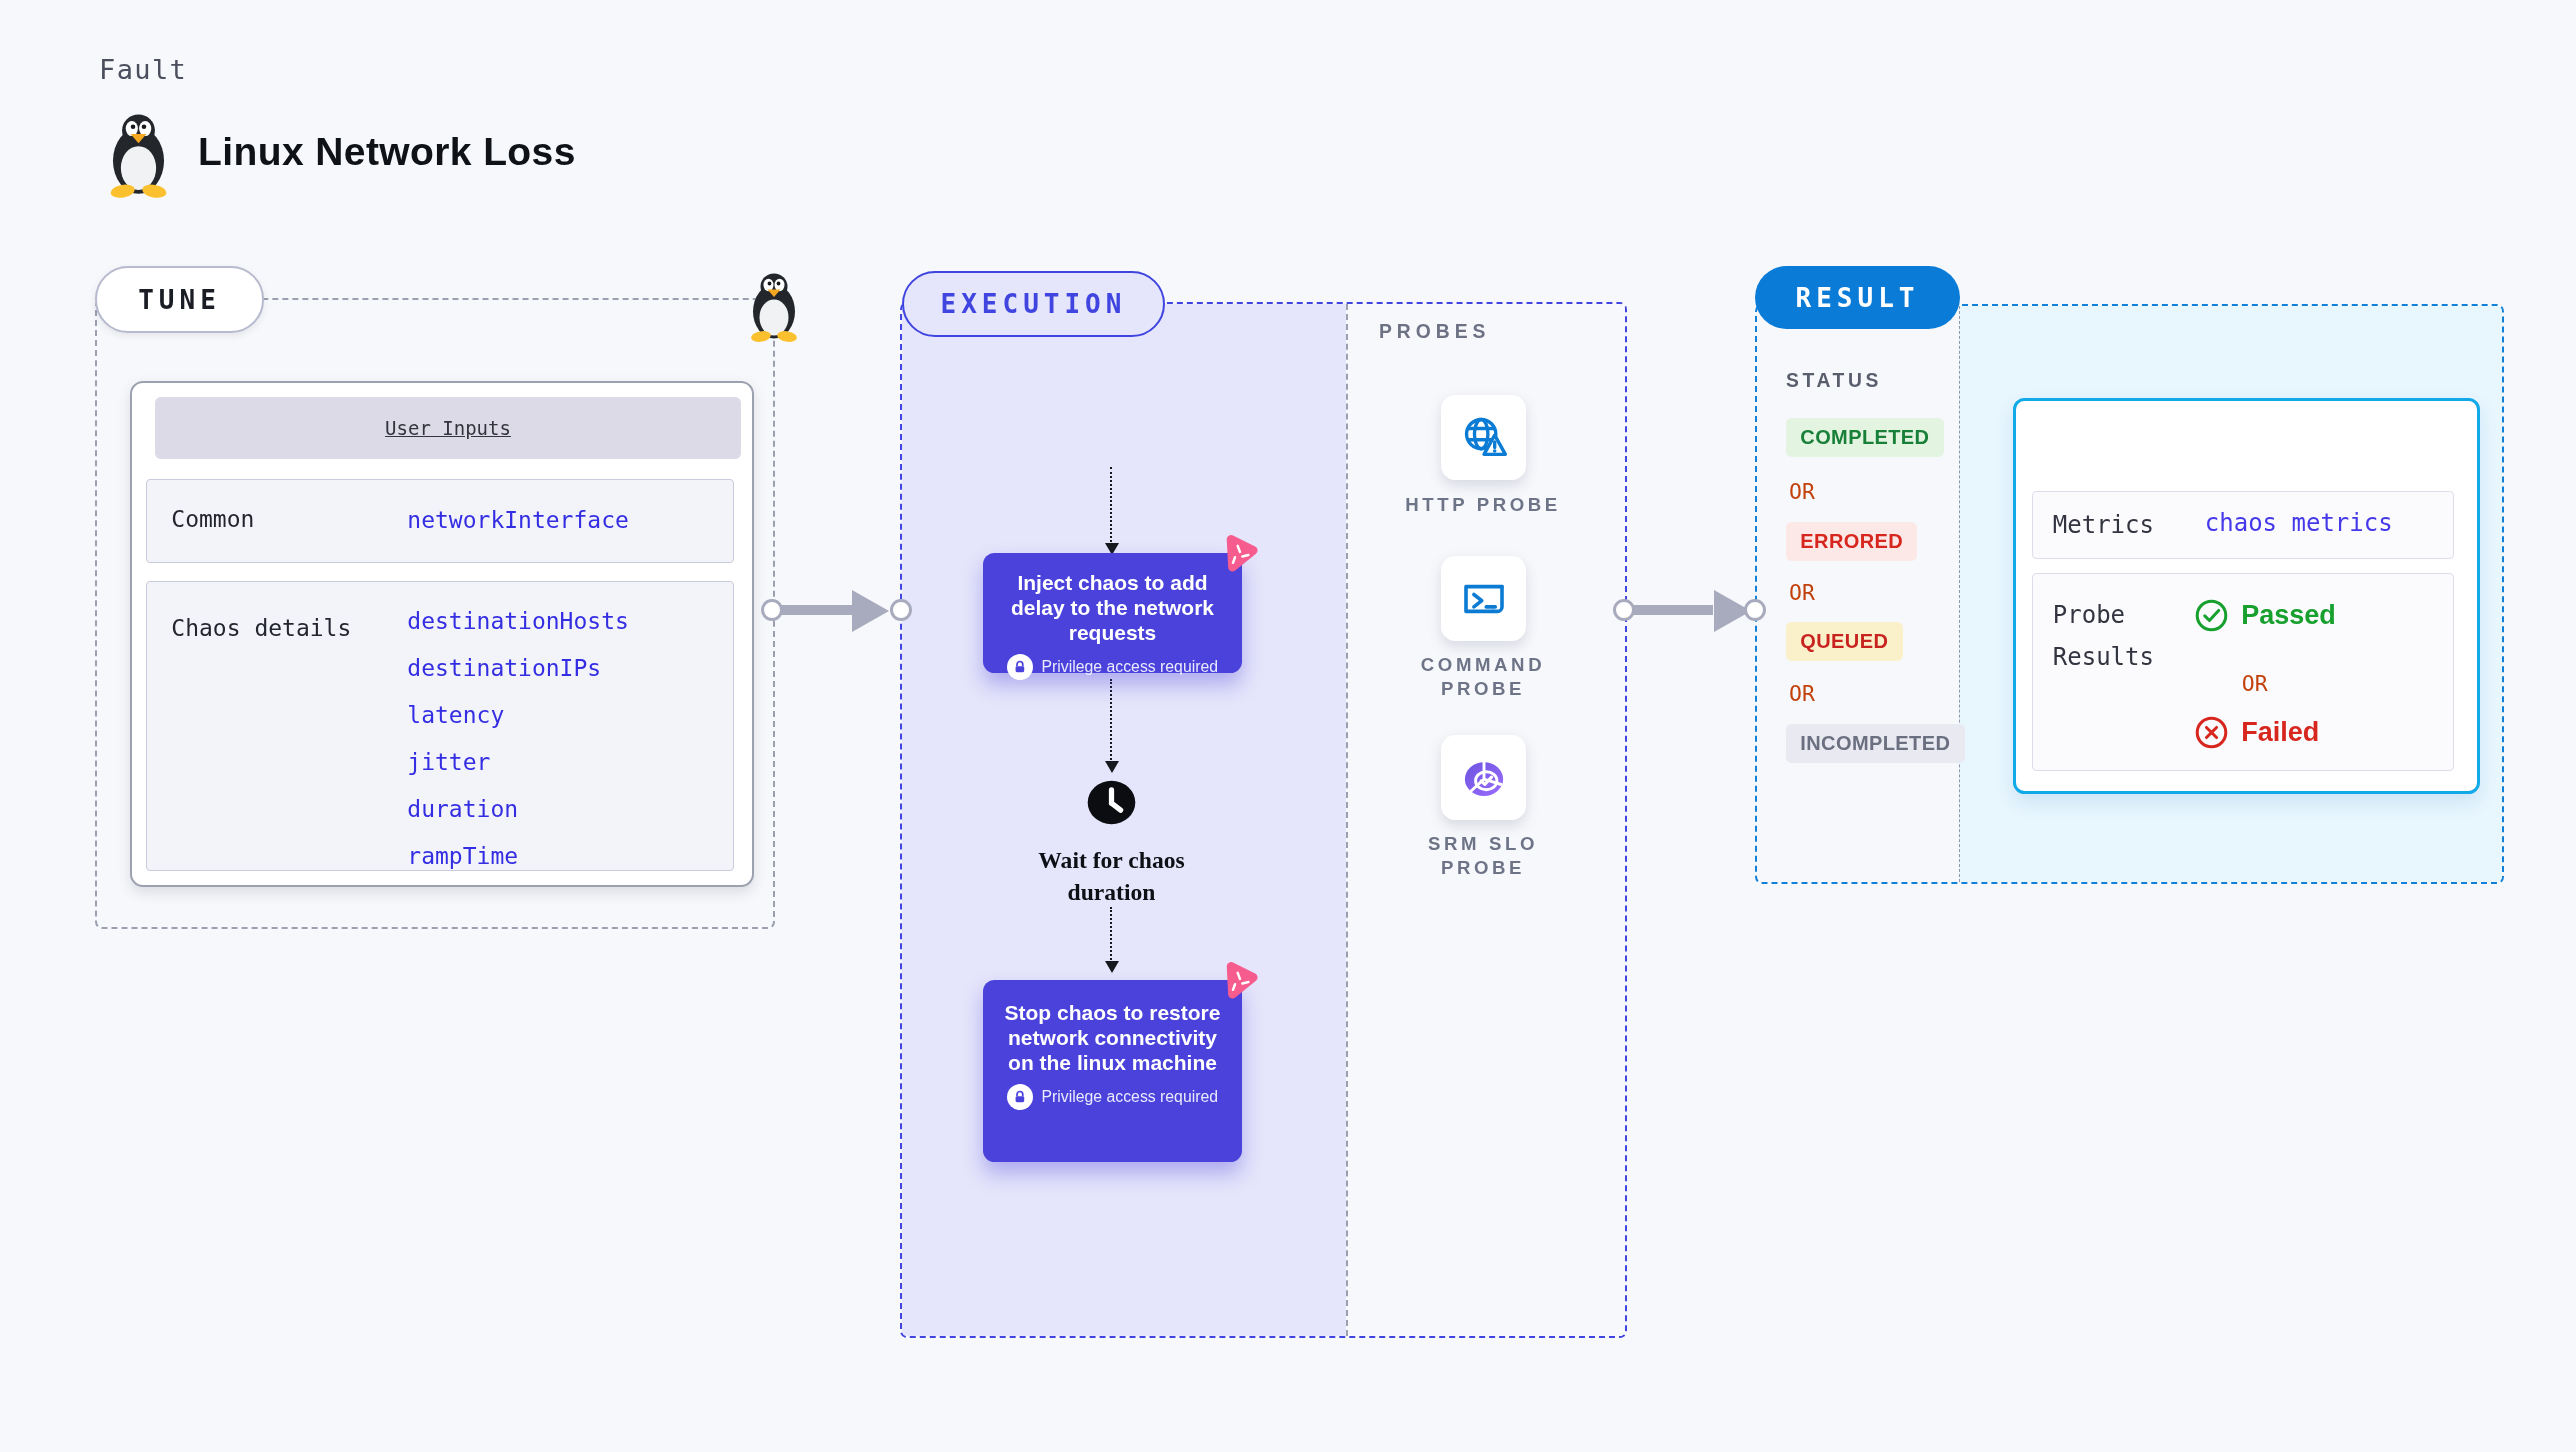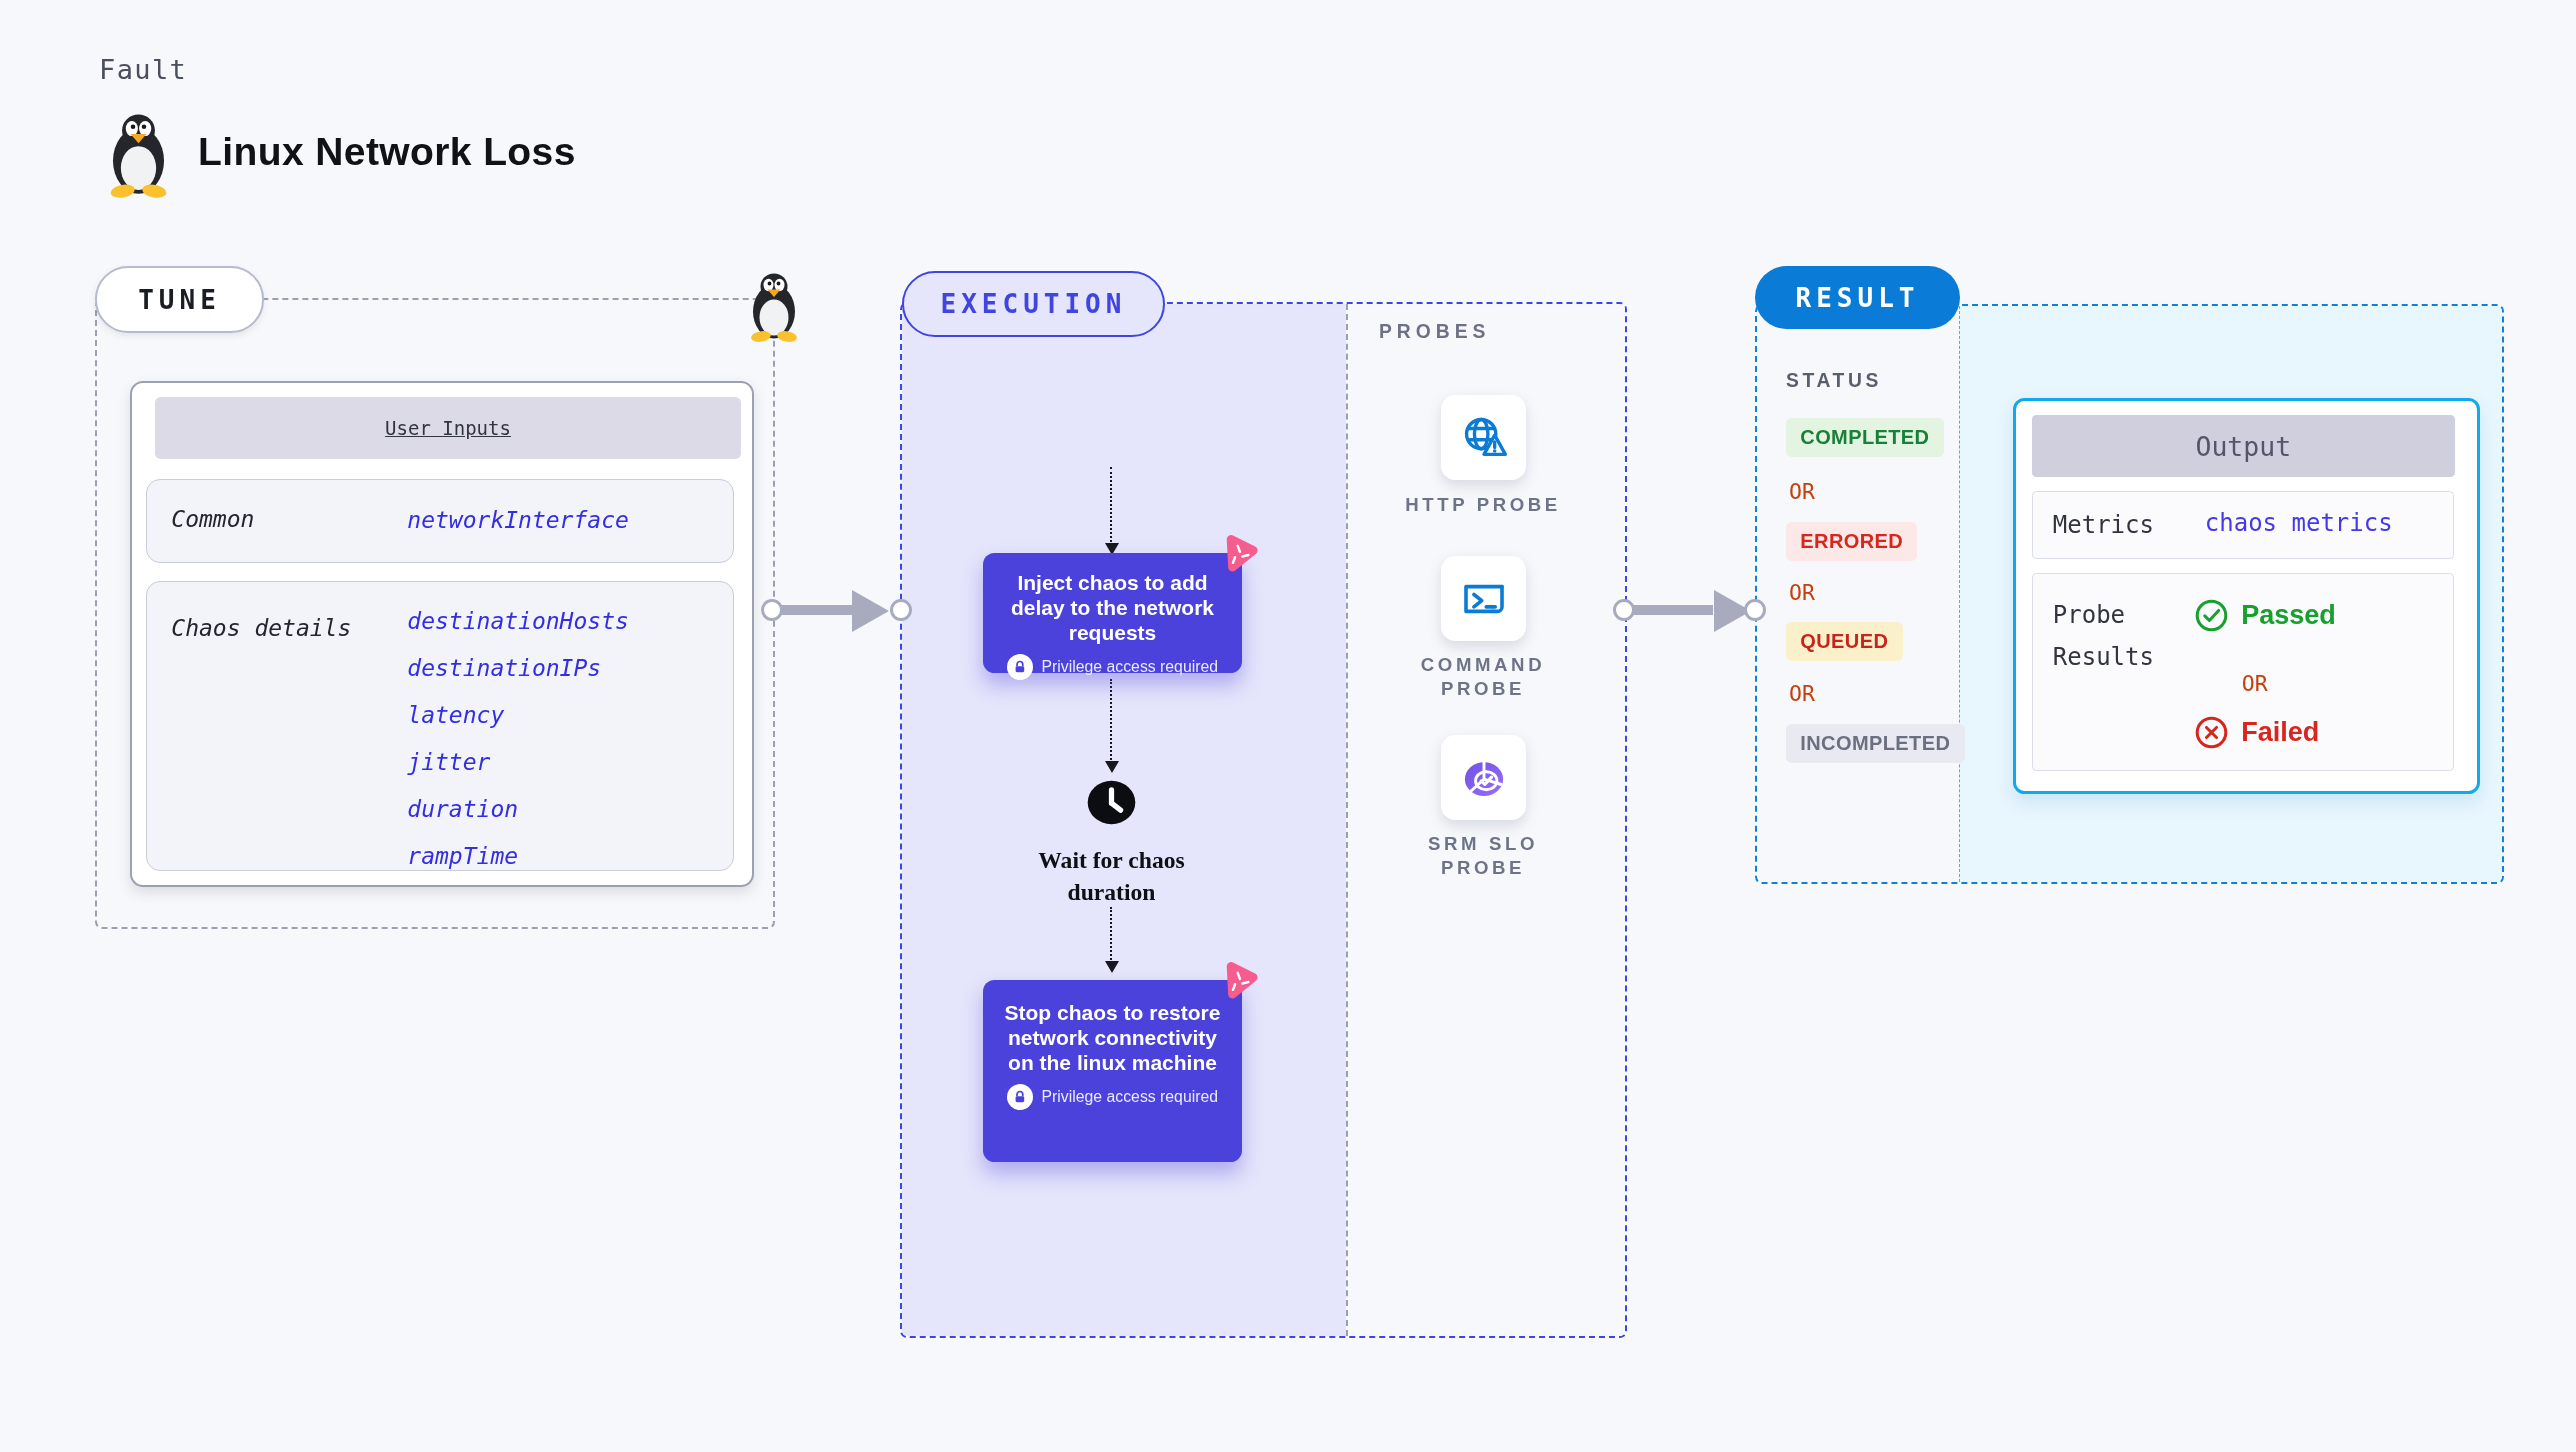--- a/index.html
+++ b/index.html
@@ -17,21 +17,21 @@
   .tux-large{left:102px;top:109px;width:73px;height:89px;}
   .page-title{left:198px;top:130px;font-size:39px;font-weight:800;color:#0F1217;letter-spacing:0.4px;}
 
   
   .tune-box{left:95px;top:298px;width:676px;height:627px;border:2.1px dashed #9AA0AF;border-radius:7.2px;}
   .pill{display:flex;align-items:center;justify-content:center;border-radius:33px;font-size:26px;font-weight:700;letter-spacing:5px;z-index:3;}
   .tune-pill{left:95px;top:266px;width:165px;height:63px;background:#fff;border:2.1px solid #B7BACE;color:#1B1D25;box-shadow:0 2.9px 7.2px rgba(70,74,100,.10);}
   .tux-small{left:744px;top:269px;width:60px;height:73px;z-index:3;}
   .ui-card{left:130px;top:381px;width:620px;height:502px;background:#fff;border:2.9px solid #9CA1AF;border-radius:13px;box-shadow:0 5.7px 13px rgba(60,64,90,.14);}
   .ui-header{left:23px;top:14.3px;width:586px;height:62px;background:#DBDAE6;border-radius:5.7px;display:flex;align-items:center;justify-content:center;font-size:19px;color:#34363F;text-decoration:underline;}
-  .ui-row{left:14.3px;width:586px;background:#F3F3FA;border:1.4px solid #C8CBDC;border-radius:14px;font-style:italic;}
+  .ui-row{left:14.3px;width:586px;background:#F3F3FA;border:1.4px solid #C8CBDC;border-radius:4px;}
   .ui-row-1{top:96px;height:82px;}
   .ui-row-2{top:198px;height:288px;}
   .ui-row-label{position:absolute;left:24px;font-size:23px;color:#24262F;}
   .ui-value{font-size:23px;color:#342EE2;line-height:47px;white-space:pre;}
   .ui-values-col{position:absolute;left:260px;top:15.8px;}
 
   
   .conn-line{height:10px;background:#A8AABD;top:605px;z-index:2;}
   .conn-head{width:0;height:0;border-top:21px solid transparent;border-bottom:21px solid transparent;border-left:37px solid #A8AABD;top:590px;z-index:2;}
   .conn-circle{width:15.8px;height:15.8px;border:3.6px solid #A8AABD;background:#fff;border-radius:50%;top:599px;z-index:4;}
@@ -258,21 +258,20 @@
   <div class="abs sans status-label">STATUS</div>
   <div class="abs badge b-green" style="top:418px;">COMPLETED</div>
   <div class="abs mono or-text status-or" style="top:479px;">OR</div>
   <div class="abs badge b-red" style="top:522px;">ERRORED</div>
   <div class="abs mono or-text status-or" style="top:580px;">OR</div>
   <div class="abs badge b-yellow" style="top:622px;">QUEUED</div>
   <div class="abs mono or-text status-or" style="top:681px;">OR</div>
   <div class="abs badge b-gray" style="top:724px;">INCOMPLETED</div>
 
   <div class="abs out-card">
-    <div class="abs mono out-header">Output</div>
     <div class="abs out-row metrics-row">
       <div class="mono out-label" style="top:11.5px;">Metrics</div>
       <div class="mono metrics-value">chaos metrics</div>
     </div>
     <div class="abs out-row proberes-row">
       <div class="mono out-label" style="top:20px;width:129px;">Probe Results</div>
       <div class="sans verdict verdict-passed">
         <svg width="37" height="37" viewBox="0 0 44 44">
           <circle cx="22" cy="22" r="17" fill="none" stroke="#17A02D" stroke-width="3.6"></circle>
           <path d="M14 22.5 l5.5 5.5 l11 -12" fill="none" stroke="#17A02D" stroke-width="3.6" stroke-linecap="round" stroke-linejoin="round"></path>

